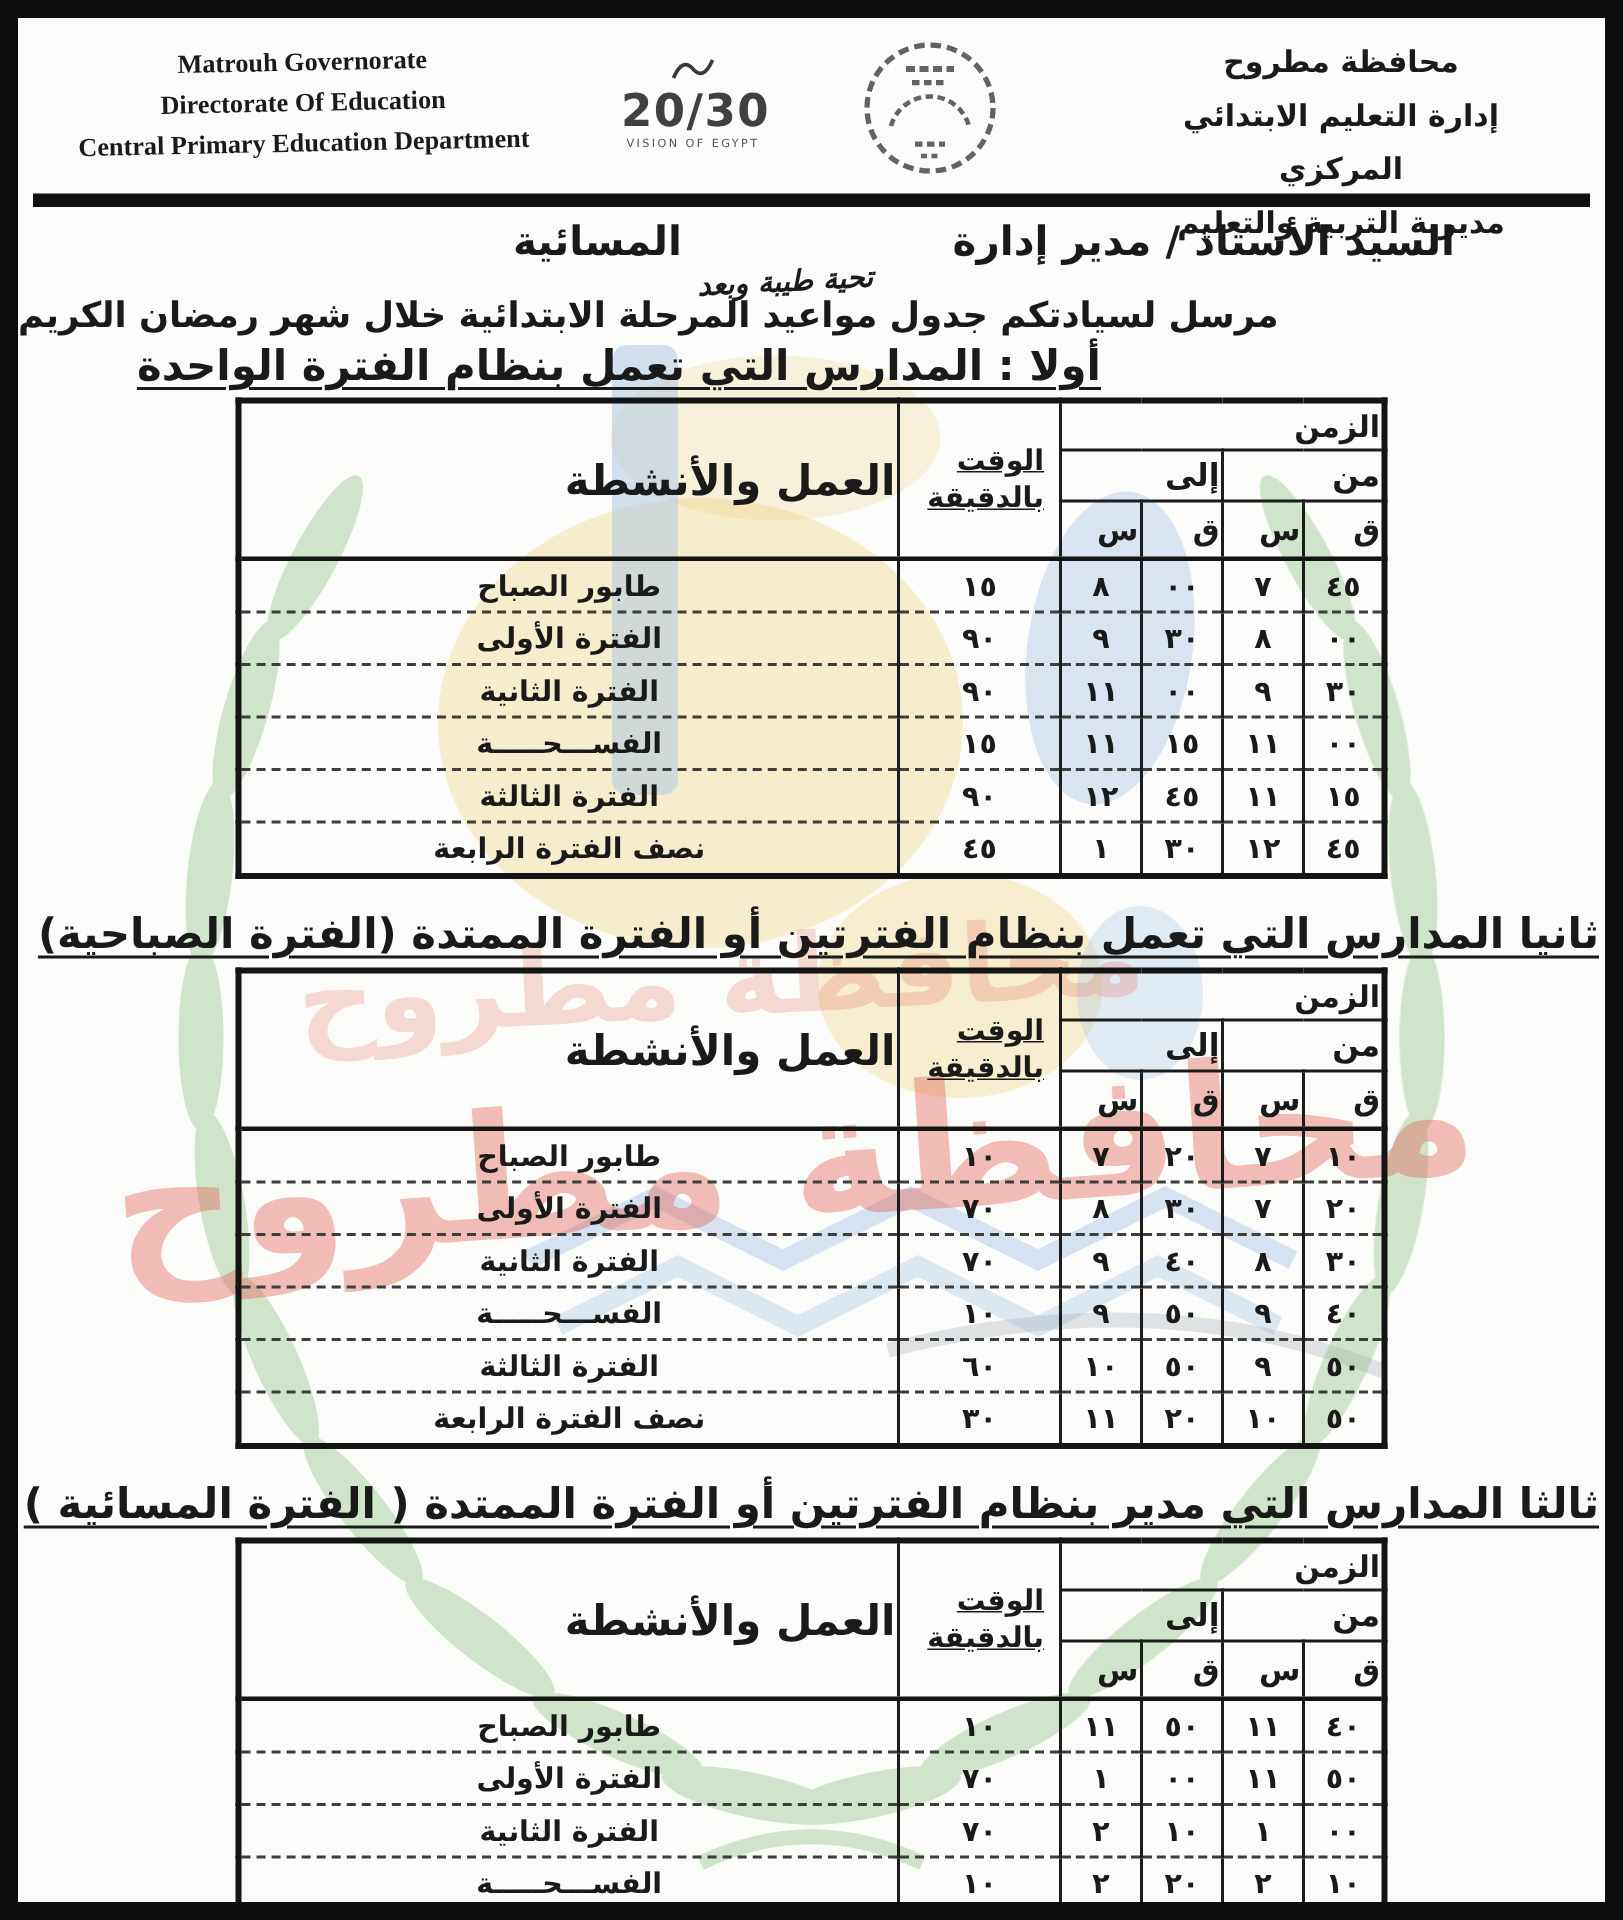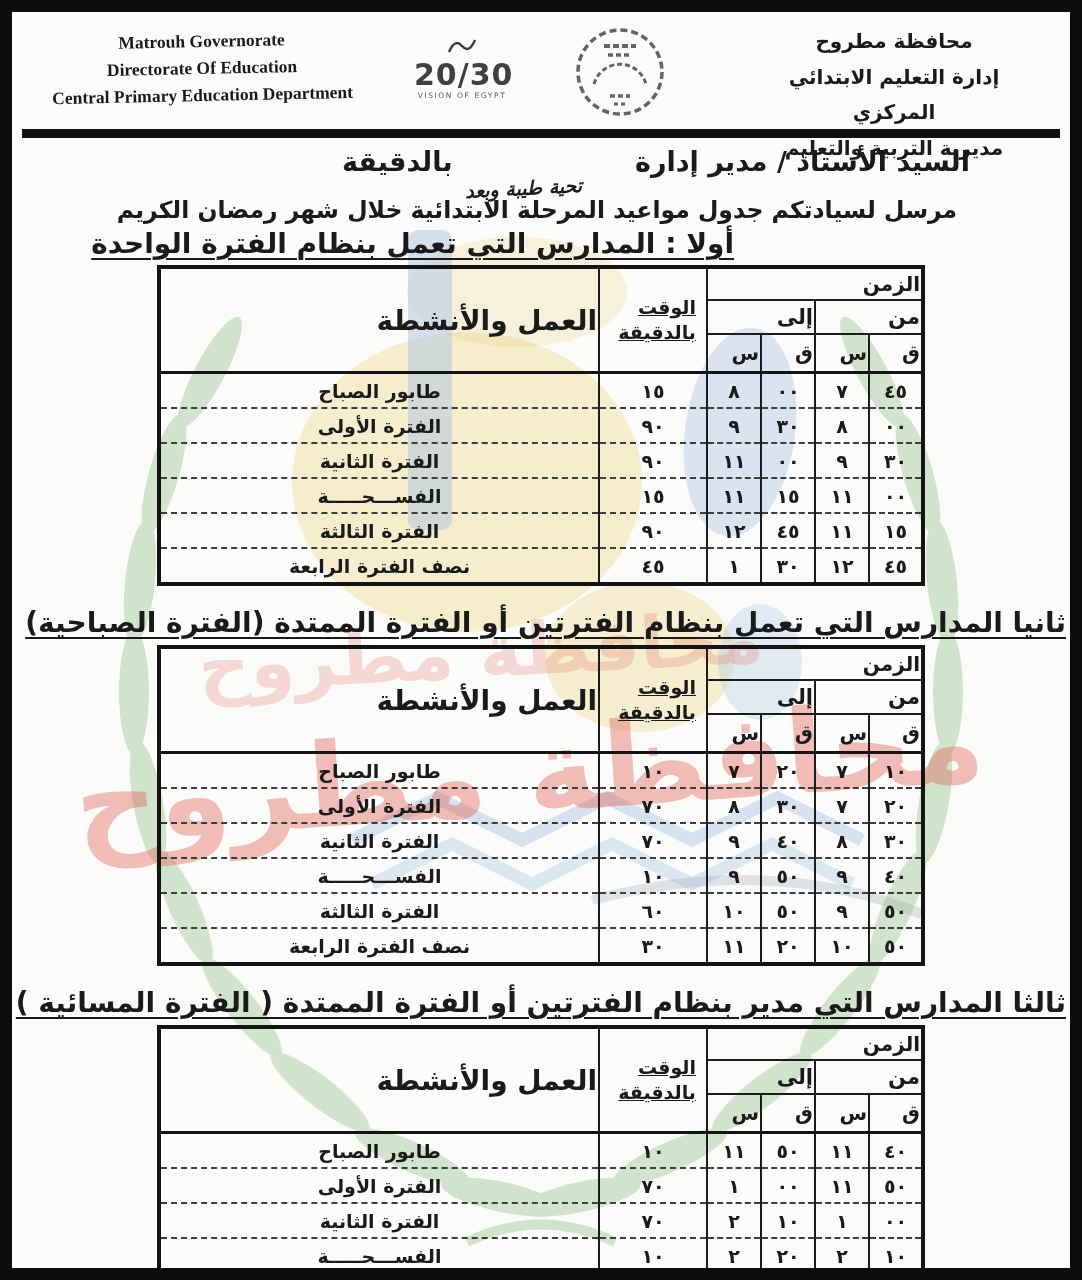--- a/index.html
+++ b/index.html
@@ -22,21 +22,21 @@
   .h-ar { margin-left:auto; width:300px; direction:rtl; text-align:center;
           font-size:20px; font-weight:bold; line-height:1.78; padding-top:2px; }
 
   .header-rule { height:9px; background:#101010; margin:5px 10px 0 10px; }
 
   
   .addressee { direction:rtl; display:flex; justify-content:space-between; align-items:baseline;
                padding:8px 100px 0 330px; font-size:27px; font-weight:bold; }
   .greeting { direction:rtl; width:fit-content; font-size:19px; font-weight:bold; font-style:italic;
               margin:0 488px 0 auto; transform:rotate(-3deg); }
-  .intro { direction:rtl; text-align:center; font-size:23.5px; font-weight:bold; padding:0 8px 0 0; margin-top:-3px; }
+  .intro { direction:rtl; text-align:left; font-size:23.5px; font-weight:bold; padding:0 8px 0 0; margin-top:-3px; }
 
   .sec-title { direction:rtl; width:fit-content; font-size:28px; font-weight:bold;
                text-decoration:underline; text-decoration-thickness:2px; text-underline-offset:5px; }
   .t1 { margin:3px 336px 5px auto; }
   .t2, .t3 { margin:20px 4px 6px auto; }
 
   
   table.sched { width:764px; margin:0 auto 6px auto; border-collapse:collapse; direction:ltr;
                 table-layout:fixed; background:transparent; }
   table.sched { border:4px solid #141414; }
@@ -129,21 +129,21 @@
         <div>محافظة مطروح</div>
         <div>إدارة التعليم الابتدائي المركزي</div>
         <div>مديرية التربية والتعليم</div>
       </div>
     </div>
 
     <div class="header-rule"></div>
 
     <div class="addressee">
       <span>السيد الأستاذ /  مدير إدارة</span>
-      <span>بالدقيقة</span>
+      <span>المسائية</span>
     </div>
 
     <div class="greeting">تحية طيبة وبعد</div>
 
     <div class="intro">مرسل لسيادتكم جدول مواعيد المرحلة الابتدائية خلال شهر رمضان الكريم</div>
 
     <div class="sec-title t1">أولا : المدارس التي تعمل بنظام الفترة الواحدة</div>
     <table class="sched">
       <colgroup>
           <col class="c-act">

